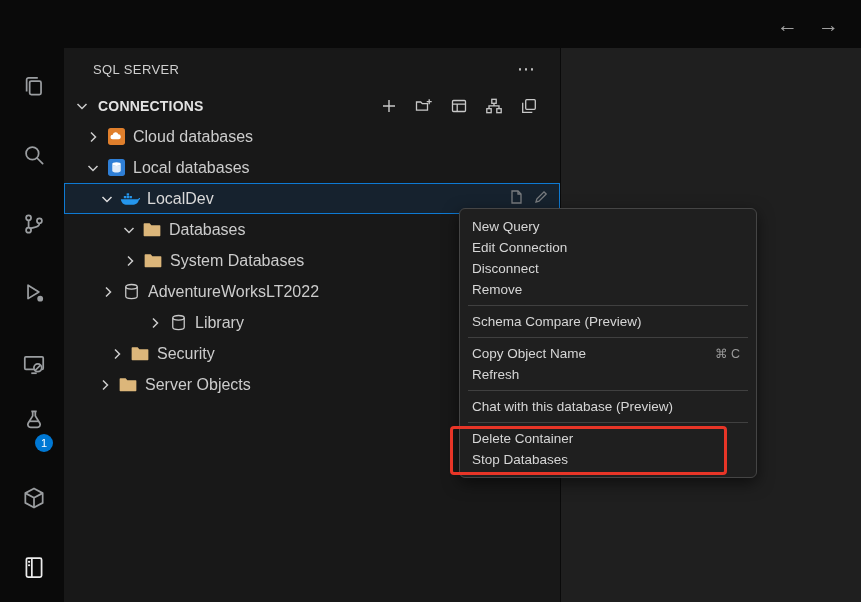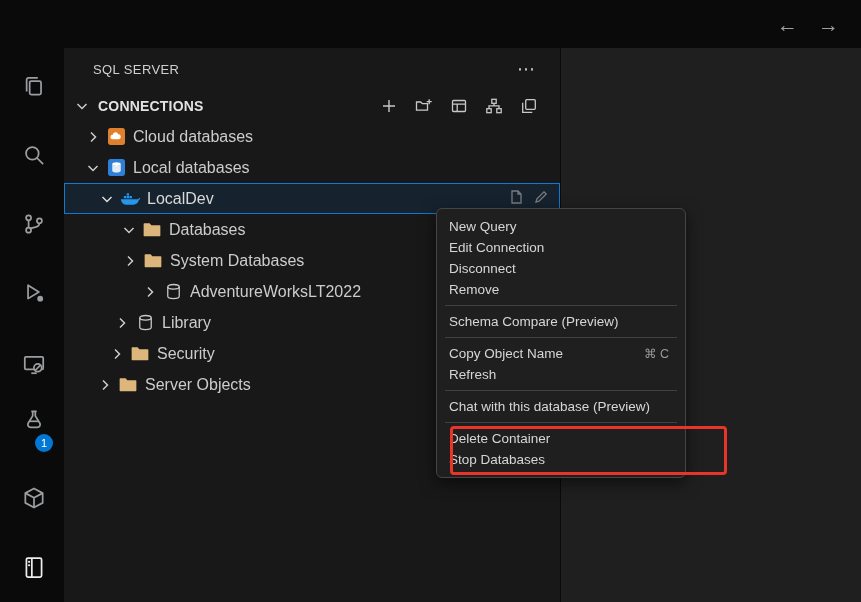--- a/index.html
+++ b/index.html
@@ -42,21 +42,21 @@
              margin-right:4px; }
   .tree-icon { width:20px; flex:0 0 20px; height:20px; display:flex; align-items:center; justify-content:center;
                margin-right:7px; }
   .row-label { white-space:nowrap; }
   .inline-actions { position:absolute; right:10px; top:0; height:100%; display:flex; align-items:center; gap:9px; opacity:.75; }
 
   
   .editor { position:absolute; left:565px; top:48px; width:296px; height:554px; background:#1f1f1f; }
 
   
-  .menu { position:absolute; left:436px; top:208px; width:250px; background:#1f1f1f;
+  .menu { position:absolute; left:459px; top:208px; width:298px; background:#1f1f1f;
           border:1px solid #454545; border-radius:6px; padding:7px 0; z-index:50;
           box-shadow:0 5px 16px rgba(0,0,0,.55); }
   .mi { height:21px; display:flex; align-items:center; justify-content:space-between;
         padding:0 16px 0 12px; color:#d6d6d6; font-size:13.5px; cursor:pointer; }
   .mi-shortcut { color:#9a9a9a; font-size:12.5px; }
   .msep { height:1px; background:#404040; margin:5px 8px; }
 
   
   .red-box { position:absolute; left:450px; top:426px; width:277px; height:49px;
              border:3px solid #e73527; border-radius:4px; z-index:60; pointer-events:none; }
@@ -260,36 +260,36 @@
             </svg>
           </span>
         <span class="tree-icon">
             <svg width="18" height="15" viewBox="0 0 16 14">
               <path d="M.8 1.2h5l1.6 1.8h7.8c.3 0 .6.3.6.6v9c0 .3-.3.6-.6.6H.8c-.3 0-.6-.3-.6-.6V1.8c0-.3.3-.6.6-.6z" fill="#DCB67A"></path>
             </svg>
           </span>
         <span class="row-label">System Databases</span>
       </div>
 
-      <div class="row" style="padding-left:77px">
+      <div class="row" style="padding-left:35px">
         <span class="twistie">
             <svg width="16" height="16" viewBox="0 0 16 16" fill="none" stroke="#cccccc" stroke-width="1.5">
               <path d="M6 3.5L10.5 8 6 12.5"></path>
             </svg>
           </span>
         <span class="tree-icon">
             <svg width="17" height="17" viewBox="0 0 16 16" fill="none" stroke="#C9C9C9" stroke-width="1.2">
               <ellipse cx="8" cy="3.6" rx="5.4" ry="2.2"></ellipse>
               <path d="M2.6 3.6v8.8c0 1.2 2.4 2.2 5.4 2.2s5.4-1 5.4-2.2V3.6"></path>
             </svg>
           </span>
         <span class="row-label">AdventureWorksLT2022</span>
       </div>
 
-      <div class="row" style="padding-left:49px">
+      <div class="row" style="padding-left:82px">
         <span class="twistie">
             <svg width="16" height="16" viewBox="0 0 16 16" fill="none" stroke="#cccccc" stroke-width="1.5">
               <path d="M6 3.5L10.5 8 6 12.5"></path>
             </svg>
           </span>
         <span class="tree-icon">
             <svg width="17" height="17" viewBox="0 0 16 16" fill="none" stroke="#C9C9C9" stroke-width="1.2">
               <ellipse cx="8" cy="3.6" rx="5.4" ry="2.2"></ellipse>
               <path d="M2.6 3.6v8.8c0 1.2 2.4 2.2 5.4 2.2s5.4-1 5.4-2.2V3.6"></path>
             </svg>

